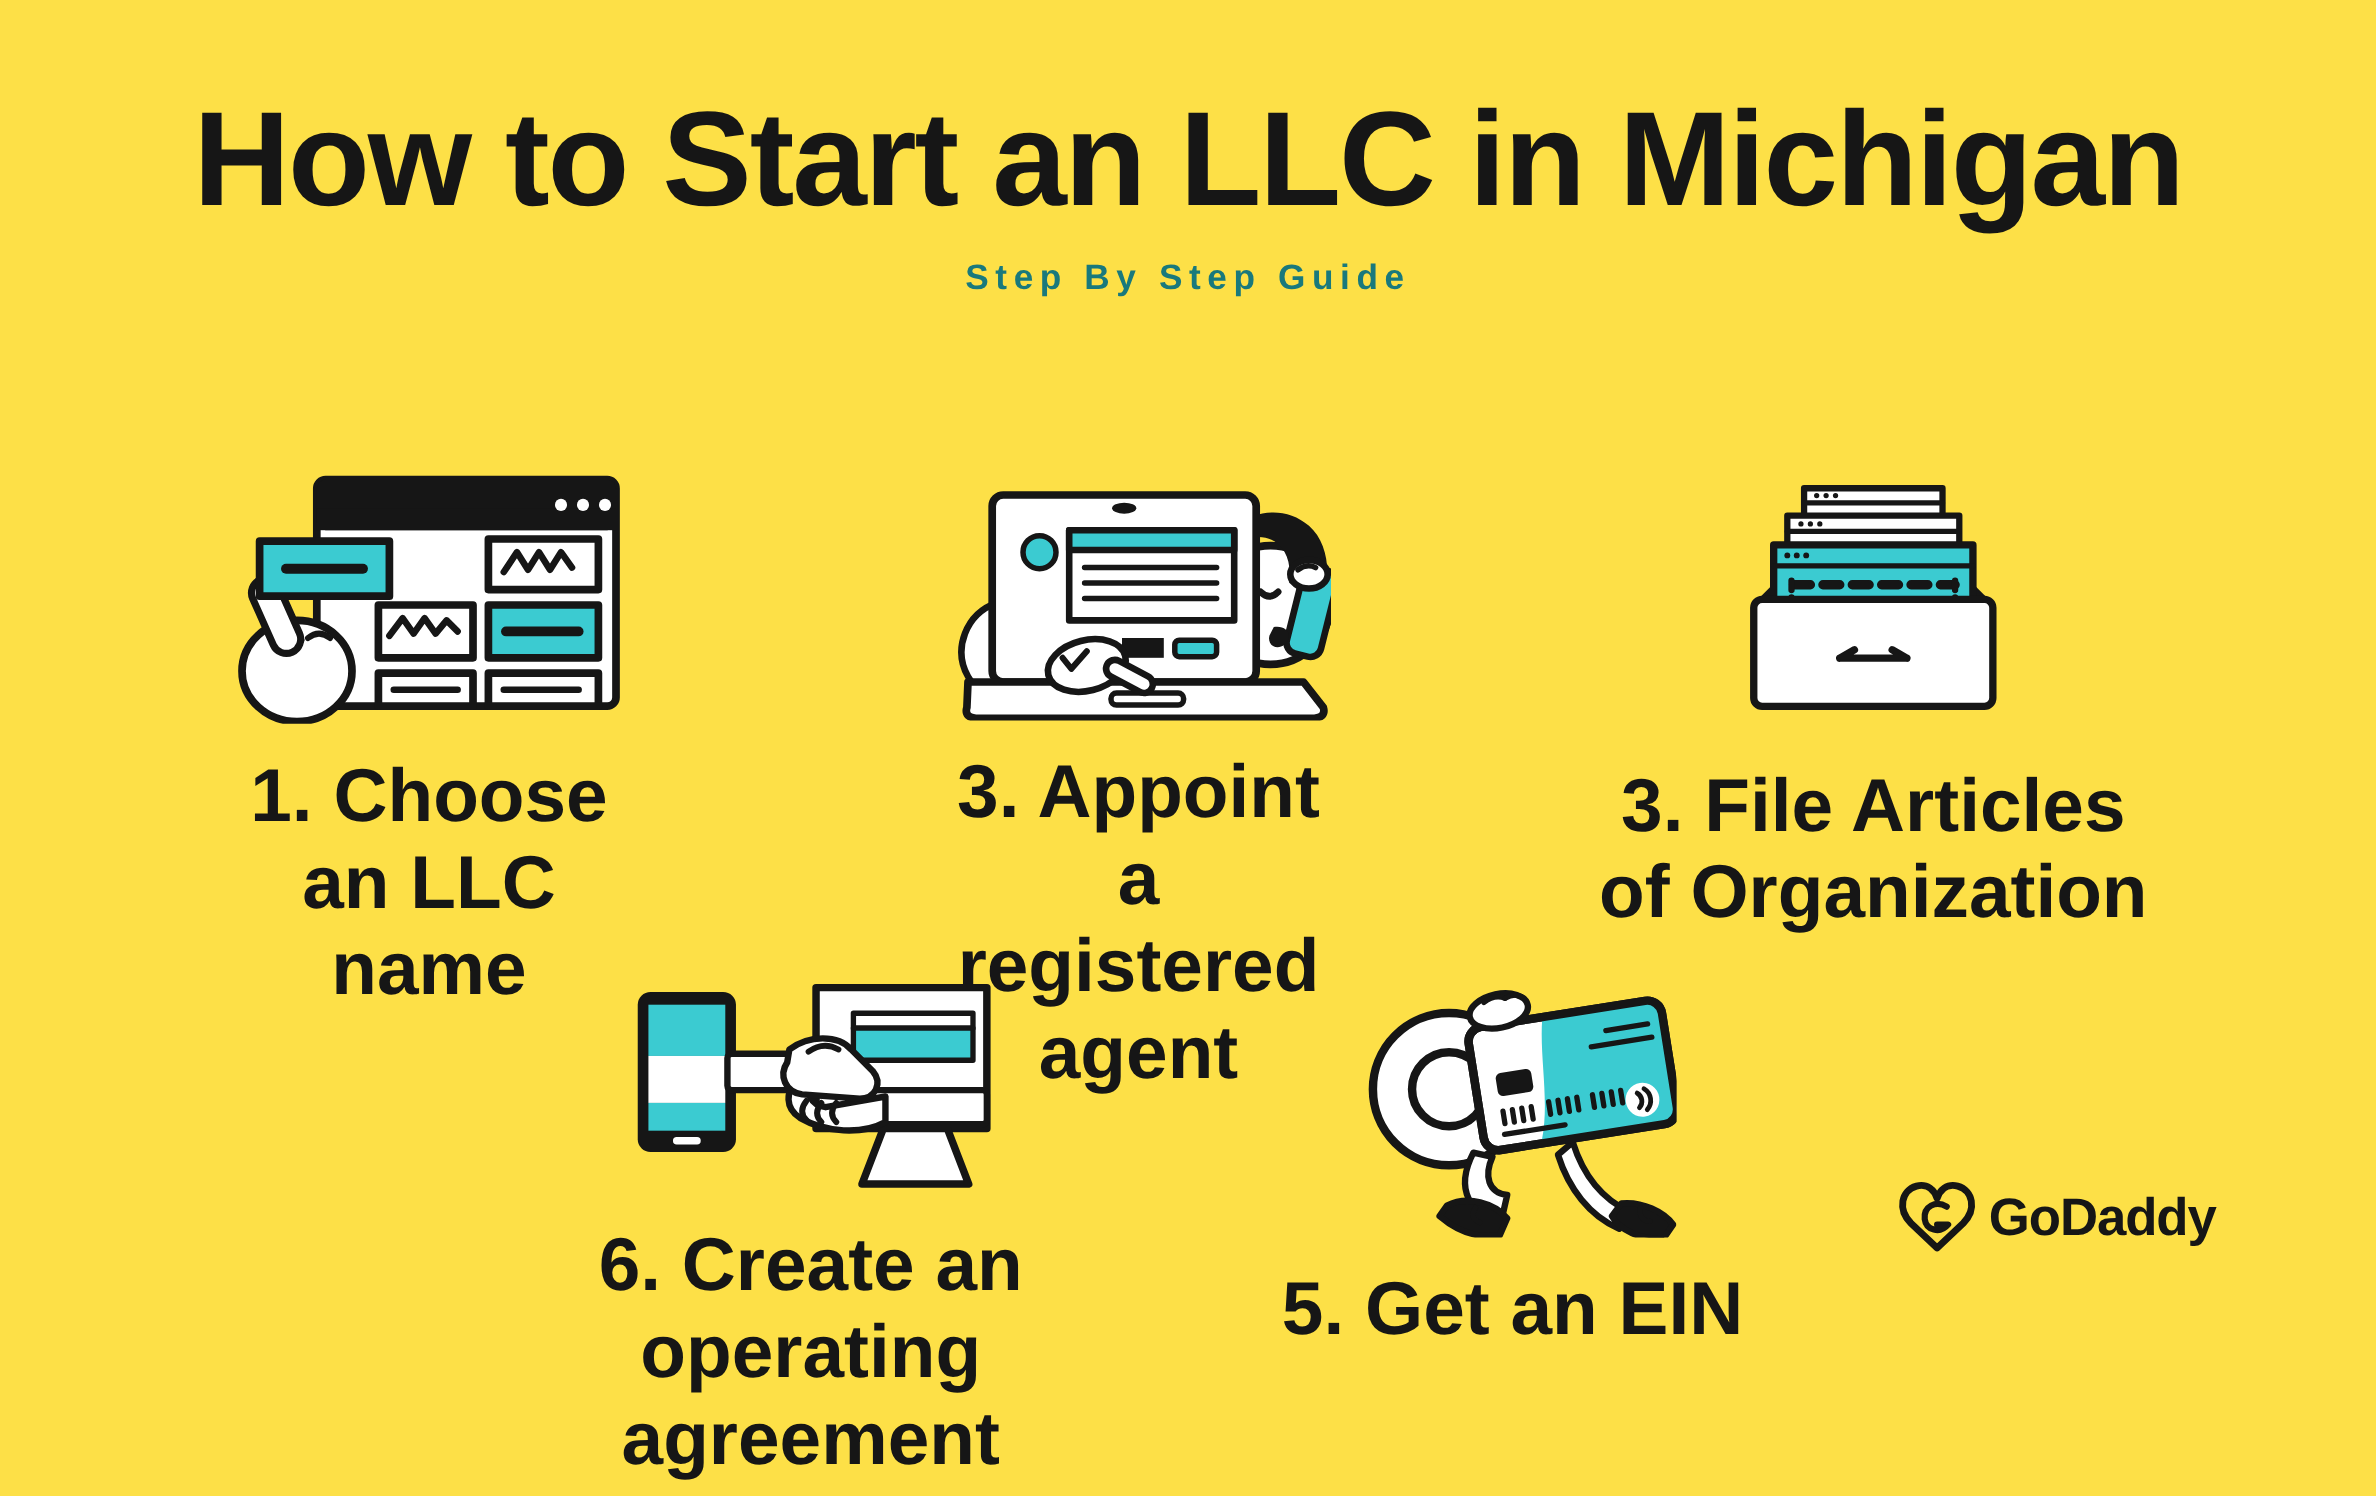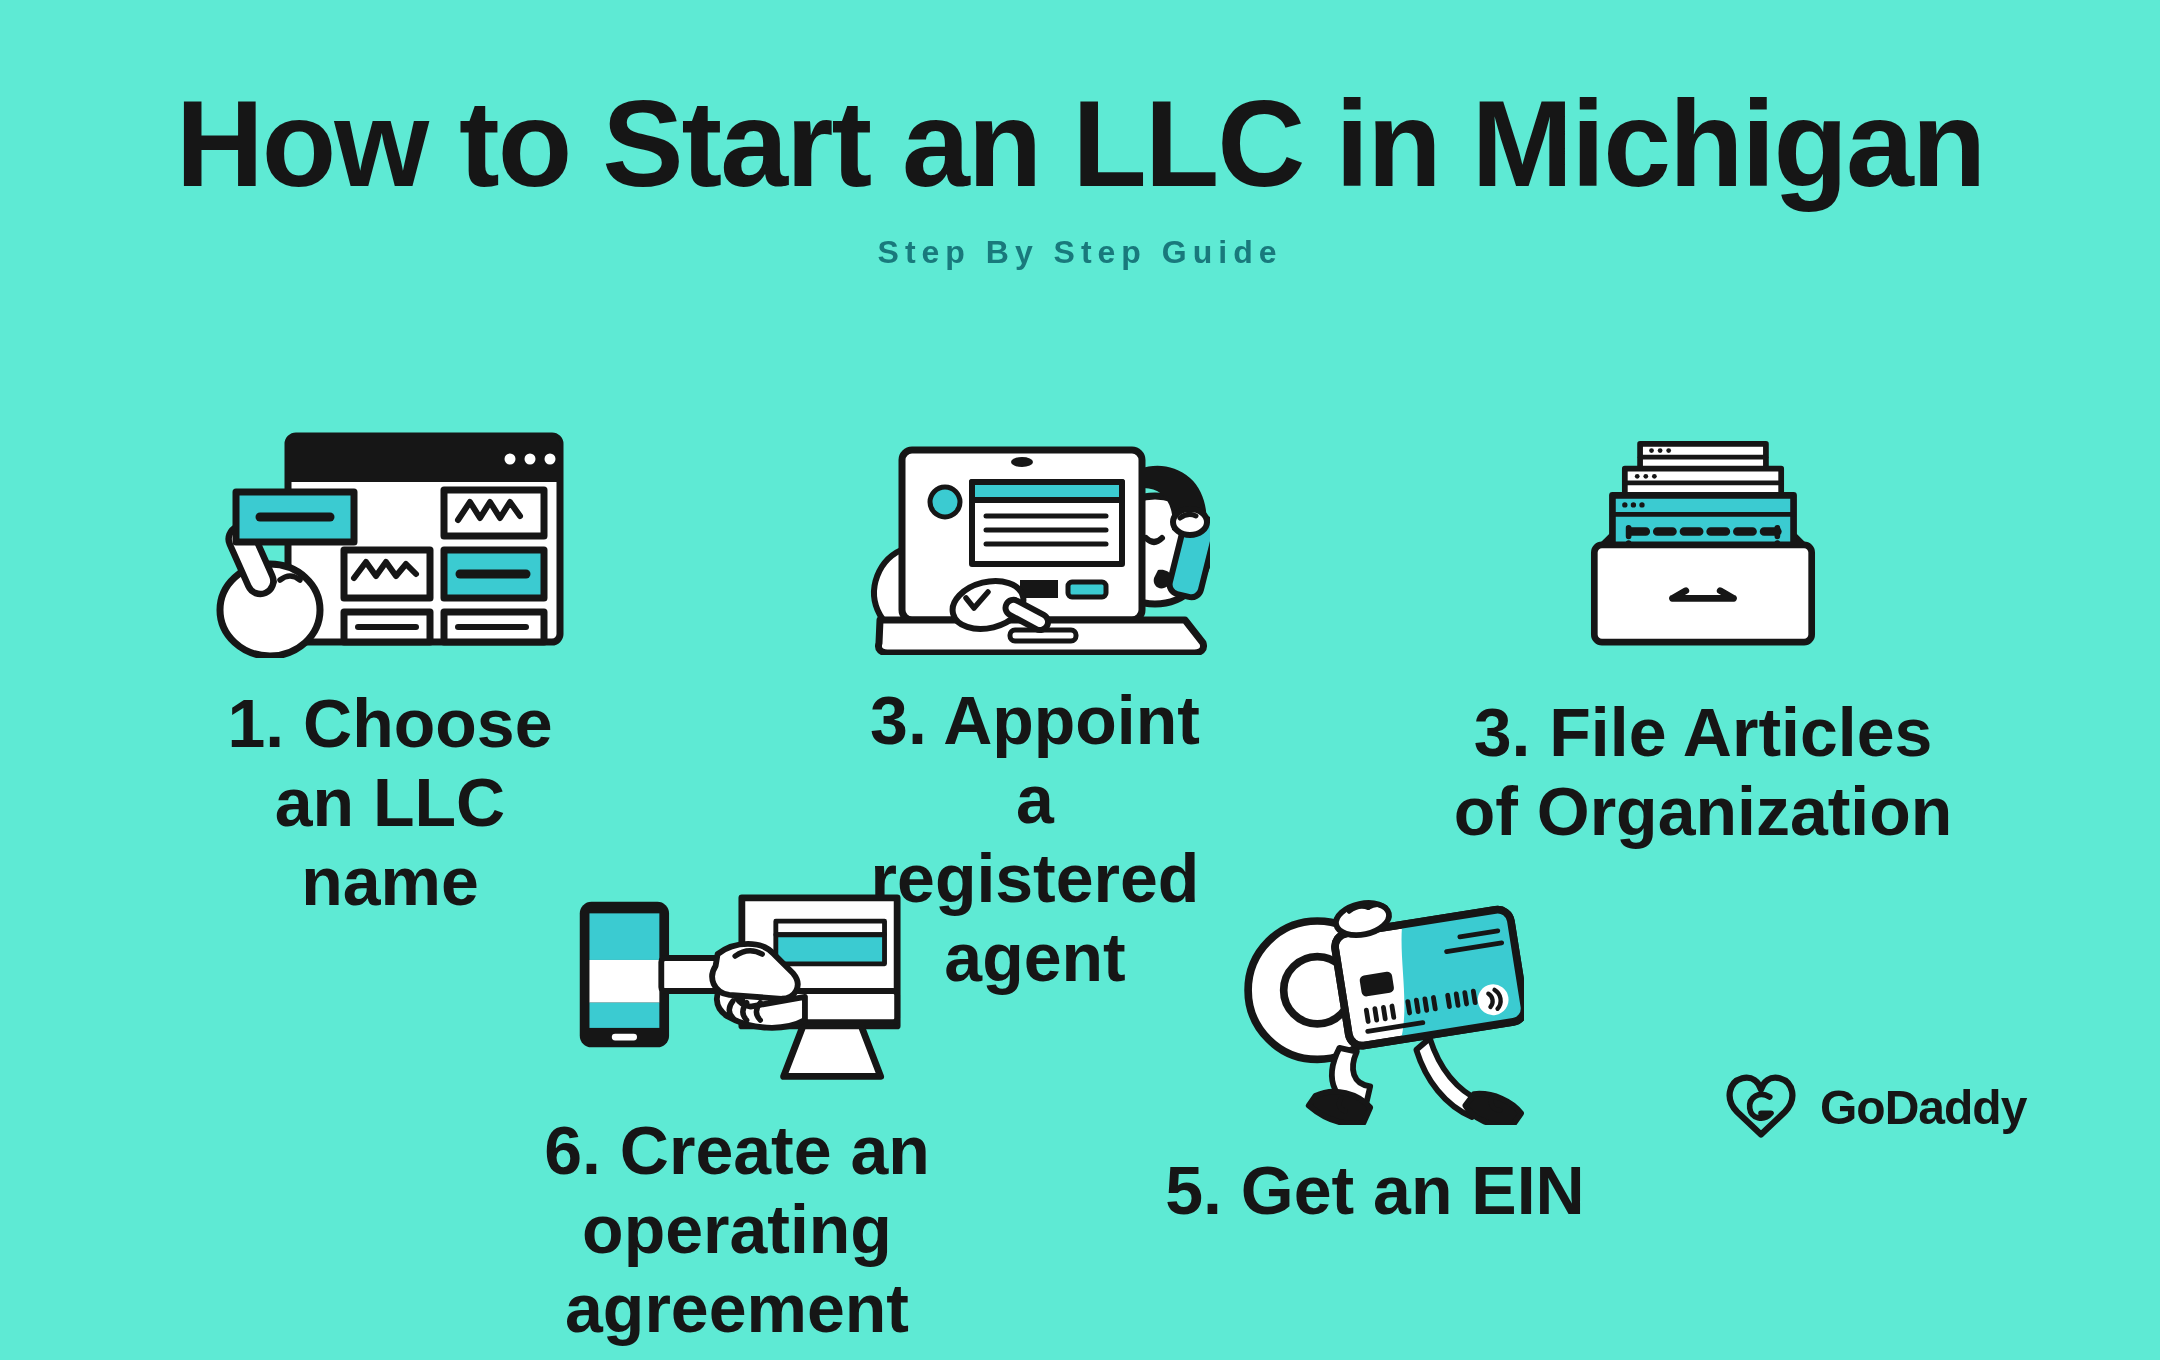--- a/index.html
+++ b/index.html
@@ -1,38 +1,38 @@
 <!DOCTYPE html>
 <html><head>
 <meta charset="utf-8">
 <style>
   html,body{margin:0;padding:0;background:#fff;}
   body{font-family:"Liberation Sans",sans-serif;color:#161616;}
-  .canvas{position:relative;width:2160px;height:1360px;background:#5eead4;overflow:hidden;}
+  .canvas{position:relative;width:2160px;height:1360px;background:#fde047;overflow:hidden;}
 
   .header{position:absolute;top:80px;left:0;width:100%;text-align:center;}
   .title{font-size:122px;font-weight:700;letter-spacing:-2px;line-height:1.05;color:#161616;}
   .subtitle{margin-top:26px;font-size:32px;font-weight:700;letter-spacing:6px;color:#19797C;}
 
   .step{position:absolute;text-align:center;}
   .art{display:block;margin:0 auto;}
   .caption{font-size:68px;font-weight:700;line-height:1.16;margin:26px auto 0;color:#161616;}
 
   #step-1{left:175px;top:428px;width:430px;}
   #step-1 .caption{width:400px;}
   #step-2{left:855px;top:440px;width:360px;}
   #step-2 .caption{width:360px;}
   #step-3{left:1453px;top:436px;width:500px;}
   #step-3 .caption{width:500px;margin-top:42px;}
   #step-4{left:452px;top:892px;width:570px;}
   #step-4 .caption{width:570px;margin-top:20px;}
   #step-5{left:1165px;top:865px;width:420px;}
   #step-5 .caption{width:420px;}
 
-  .logo{position:absolute;left:1722px;top:1072px;display:flex;align-items:center;gap:20px;}
+  .logo{position:absolute;left:1722px;top:1072px;display:flex;align-items:center;gap:8px;}
   .logo-text{font-size:48px;font-weight:700;letter-spacing:-1px;color:#161616;}
 </style>
 </head>
 <body>
 
 <div class="canvas">
 
   <div class="header">
     <div class="title">How to Start an LLC in Michigan</div>
     <div class="subtitle">Step By Step Guide</div>

